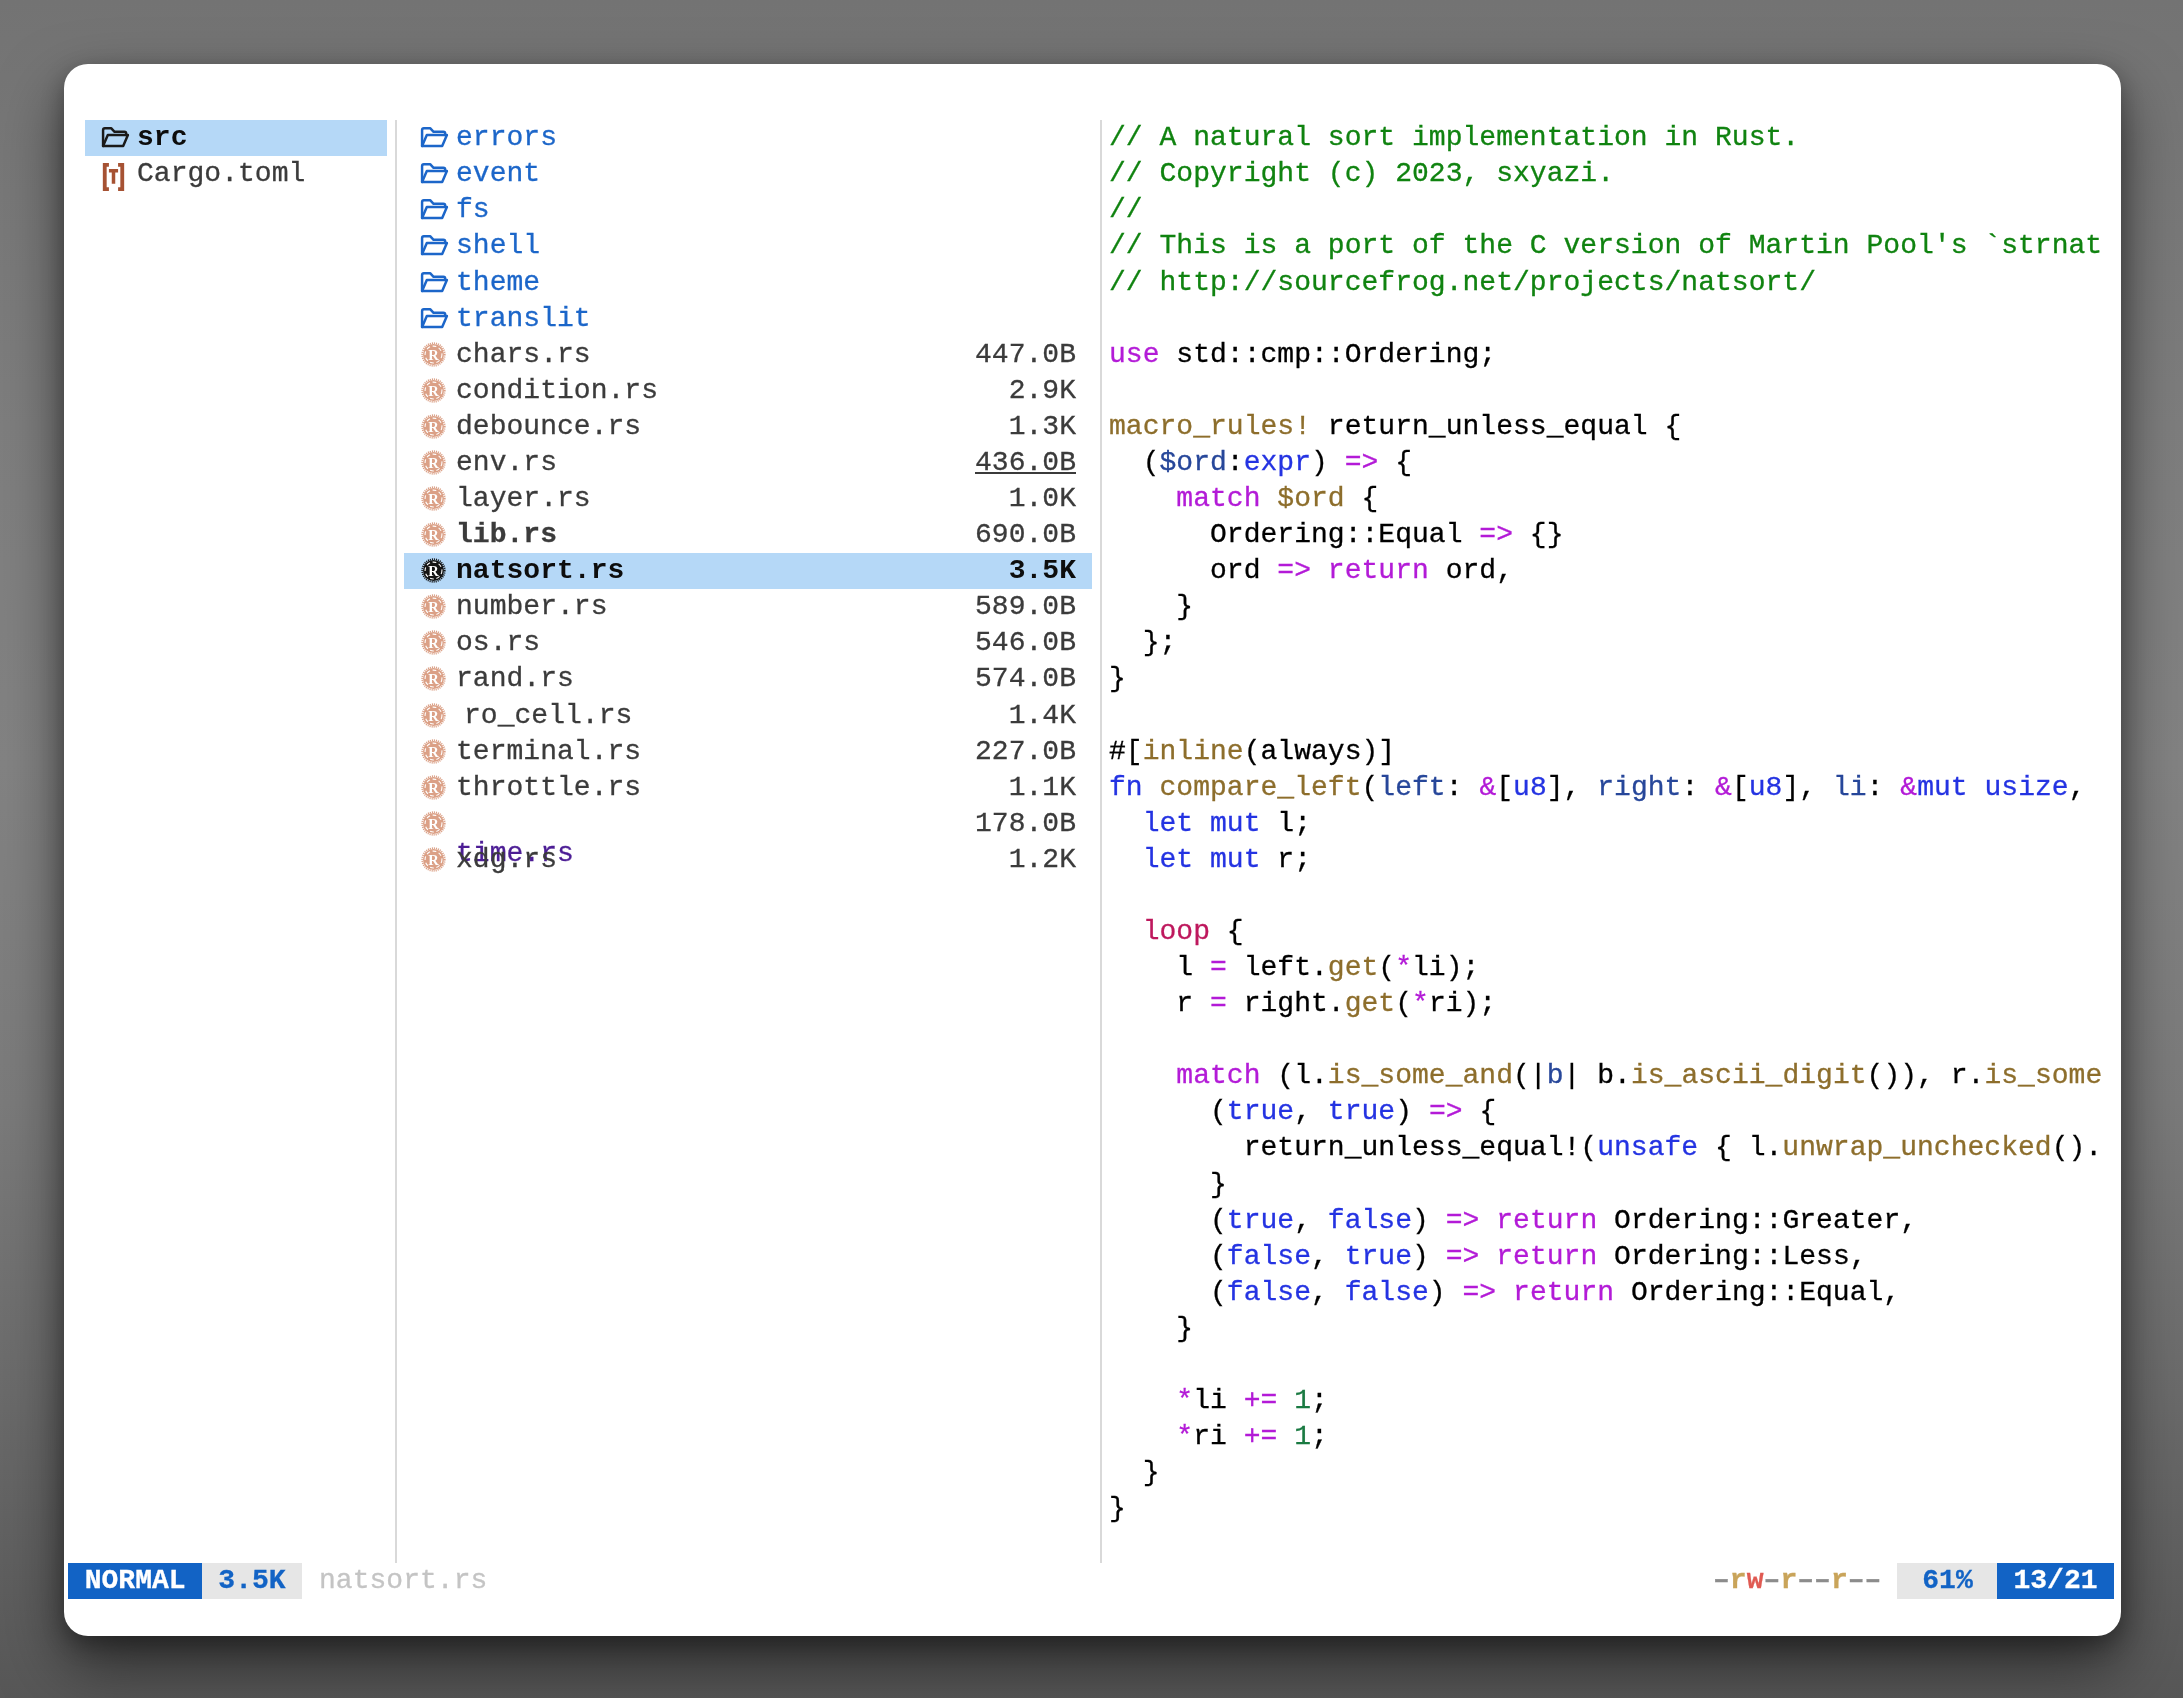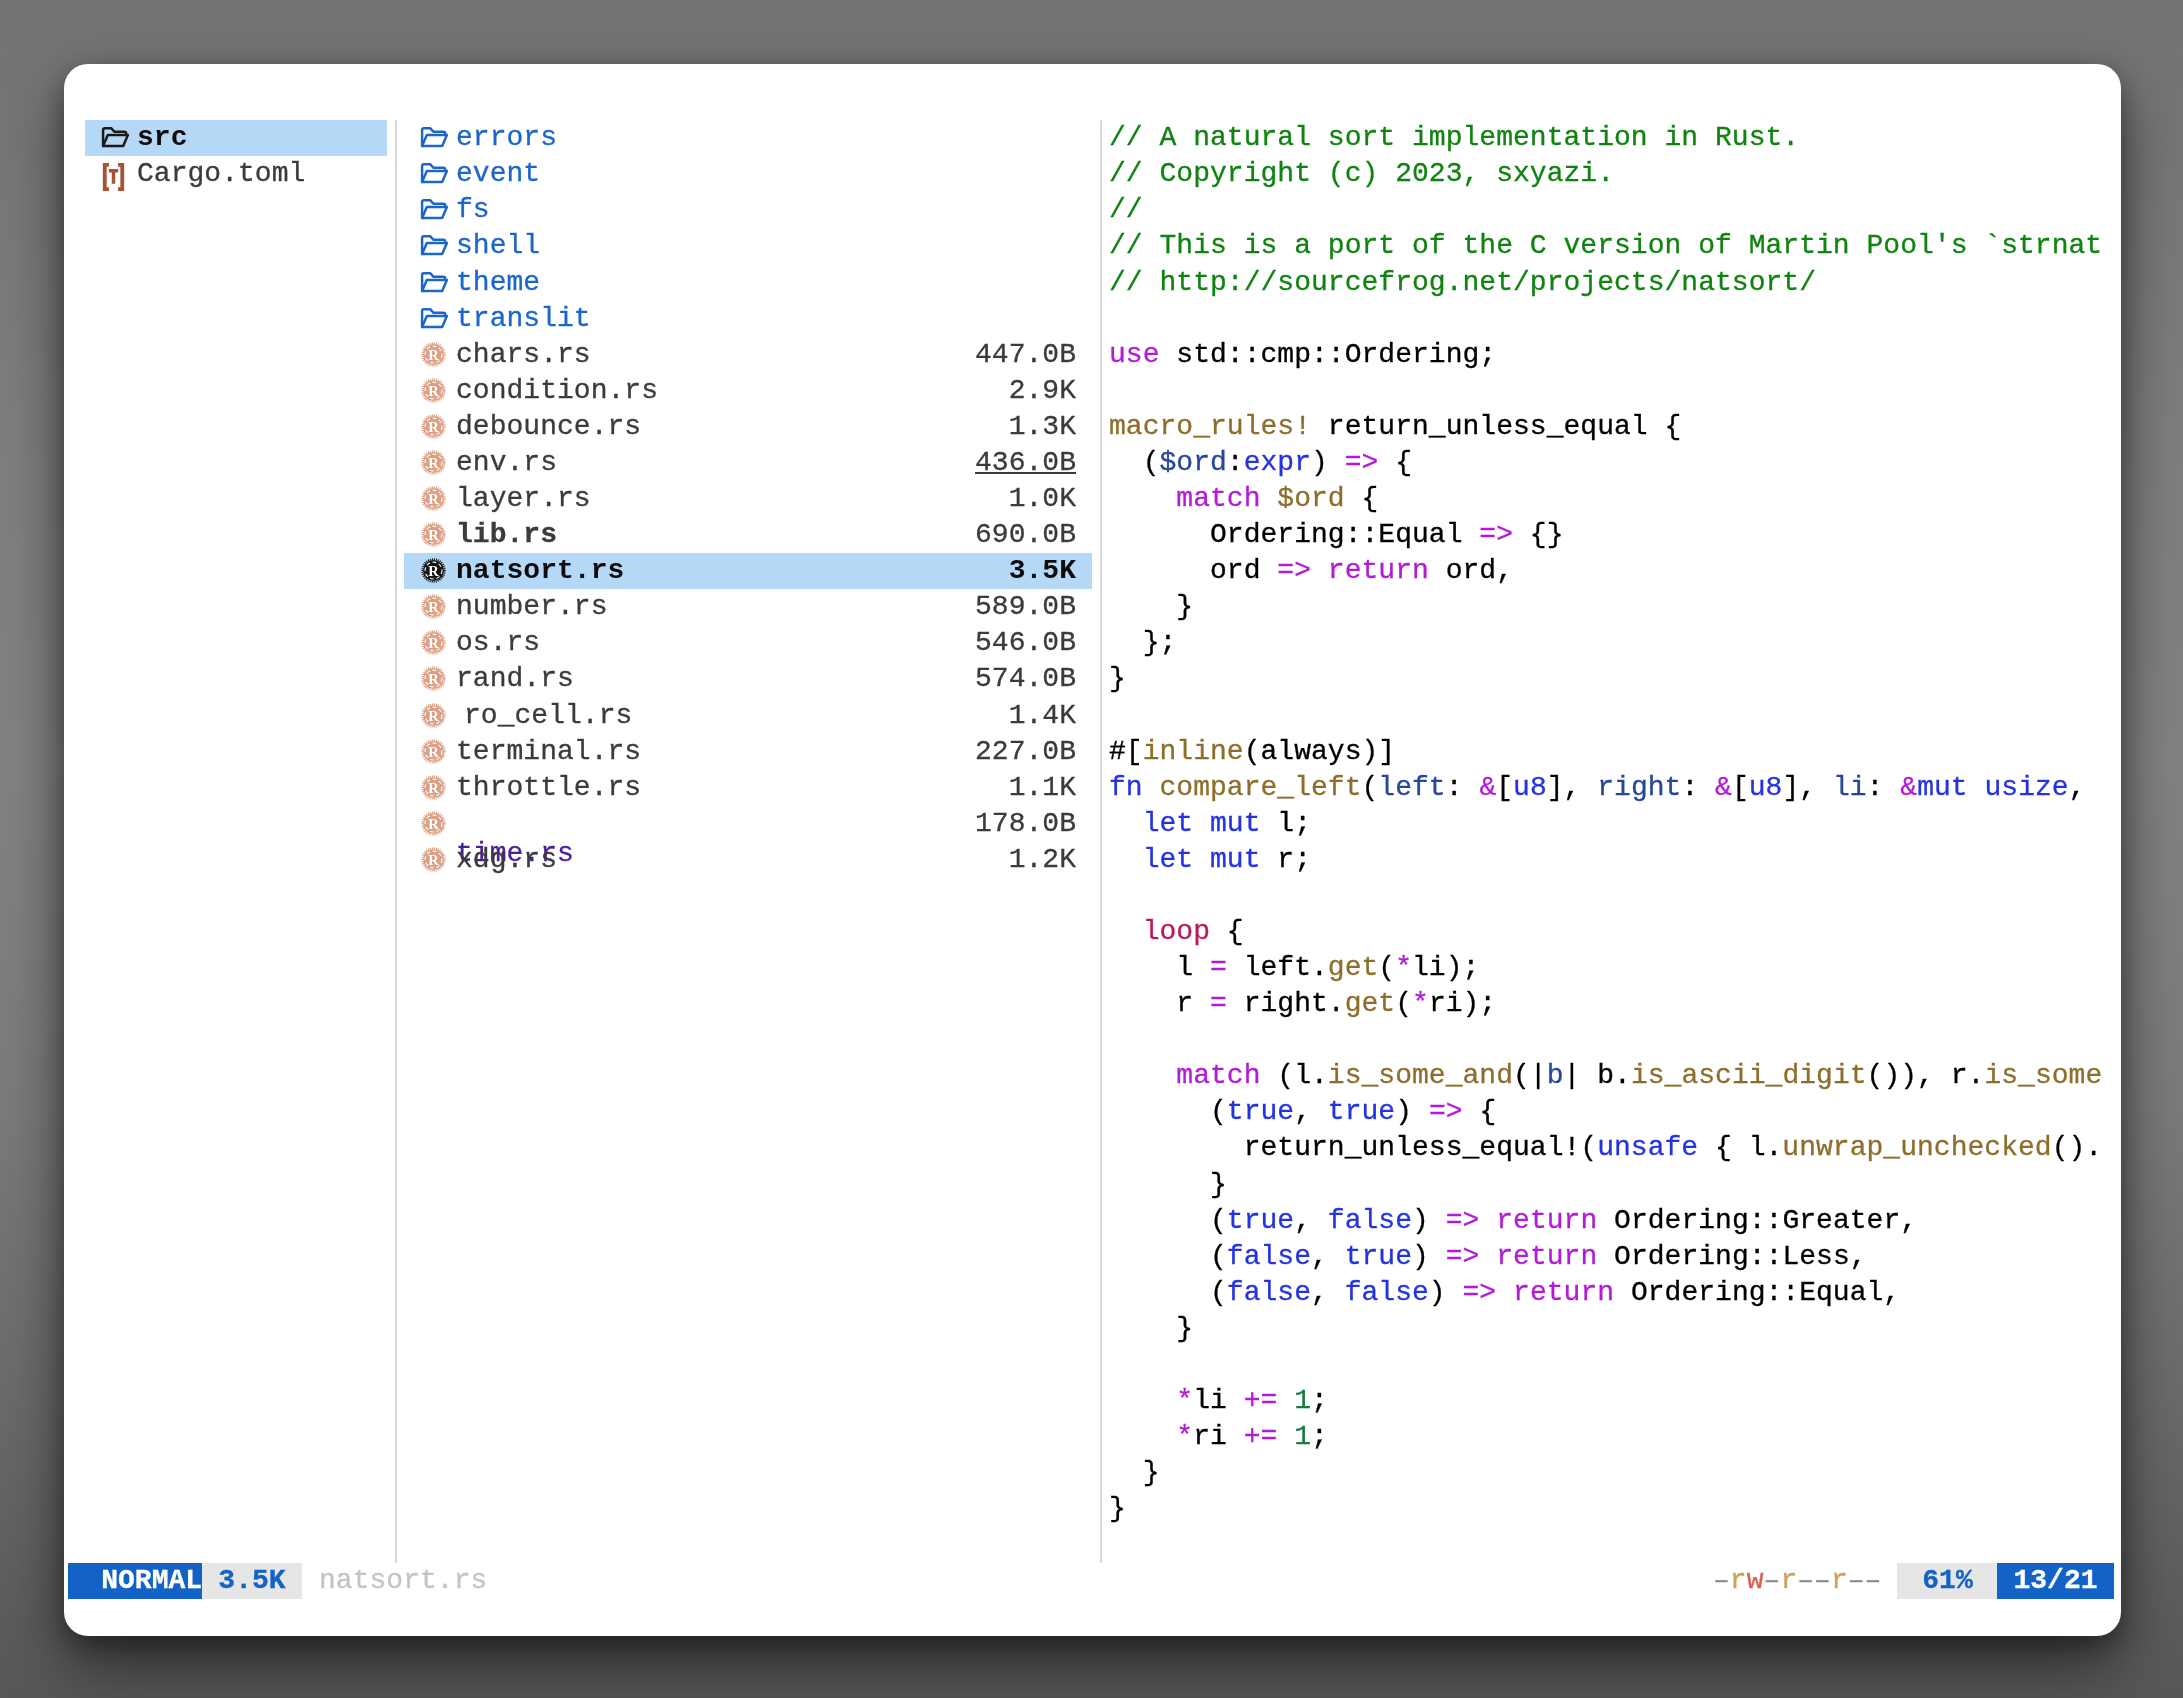--- a/index.html
+++ b/index.html
@@ -213,21 +213,21 @@
 <div class="cl" style="top:1103px">      }</div>
 <div class="cl" style="top:1139px">      (<span style="color:#2433e2">true</span>, <span style="color:#2433e2">false</span>) <span style="color:#b31bd7">=&gt;</span> <span style="color:#b31bd7">return</span> Ordering::Greater,</div>
 <div class="cl" style="top:1175px">      (<span style="color:#2433e2">false</span>, <span style="color:#2433e2">true</span>) <span style="color:#b31bd7">=&gt;</span> <span style="color:#b31bd7">return</span> Ordering::Less,</div>
 <div class="cl" style="top:1211px">      (<span style="color:#2433e2">false</span>, <span style="color:#2433e2">false</span>) <span style="color:#b31bd7">=&gt;</span> <span style="color:#b31bd7">return</span> Ordering::Equal,</div>
 <div class="cl" style="top:1247px">    }</div>
 <div class="cl" style="top:1319px">    <span style="color:#b31bd7">*</span>li <span style="color:#b31bd7">+=</span> <span style="color:#1a7a42">1</span>;</div>
 <div class="cl" style="top:1355px">    <span style="color:#b31bd7">*</span>ri <span style="color:#b31bd7">+=</span> <span style="color:#1a7a42">1</span>;</div>
 <div class="cl" style="top:1391px">  }</div>
 <div class="cl" style="top:1427px">}</div>
 
-<div class="sb" style="left:4.2px;width:134px;background:#1263c5;color:#fff;text-align:right">NORMAL</div>
+<div class="sb" style="left:4.2px;width:134px;background:#1263c5;color:#fff;text-align:center">NORMAL</div>
 <div class="sb" style="left:138px;width:100px;background:#e6e6e6;color:#1263c5;text-align:center">3.5K</div>
 <div class="sb" style="left:255px;color:#c4c4c4;font-weight:normal">natsort.rs</div>
-<div class="sb" style="left:1649px;font-weight:normal"><span style="color:#8c8c8c">–</span><span style="color:#c9a45a">r</span><span style="color:#e05a52">w</span><span style="color:#8c8c8c">–</span><span style="color:#c9a45a">r</span><span style="color:#8c8c8c">––</span><span style="color:#c9a45a">r</span><span style="color:#8c8c8c">––</span></div>
+<div class="sb" style="left:1649px;font-weight:bold"><span style="color:#8c8c8c">–</span><span style="color:#c9a45a">r</span><span style="color:#e05a52">w</span><span style="color:#8c8c8c">–</span><span style="color:#c9a45a">r</span><span style="color:#8c8c8c">––</span><span style="color:#c9a45a">r</span><span style="color:#8c8c8c">––</span></div>
 <div class="sb" style="left:1833px;width:101px;background:#e6e6e6;color:#1263c5;text-align:center">61%</div>
 <div class="sb" style="left:1933px;width:117px;background:#1263c5;color:#fff;text-align:center">13/21</div>
 
 </div>
 
 
 </body></html>

